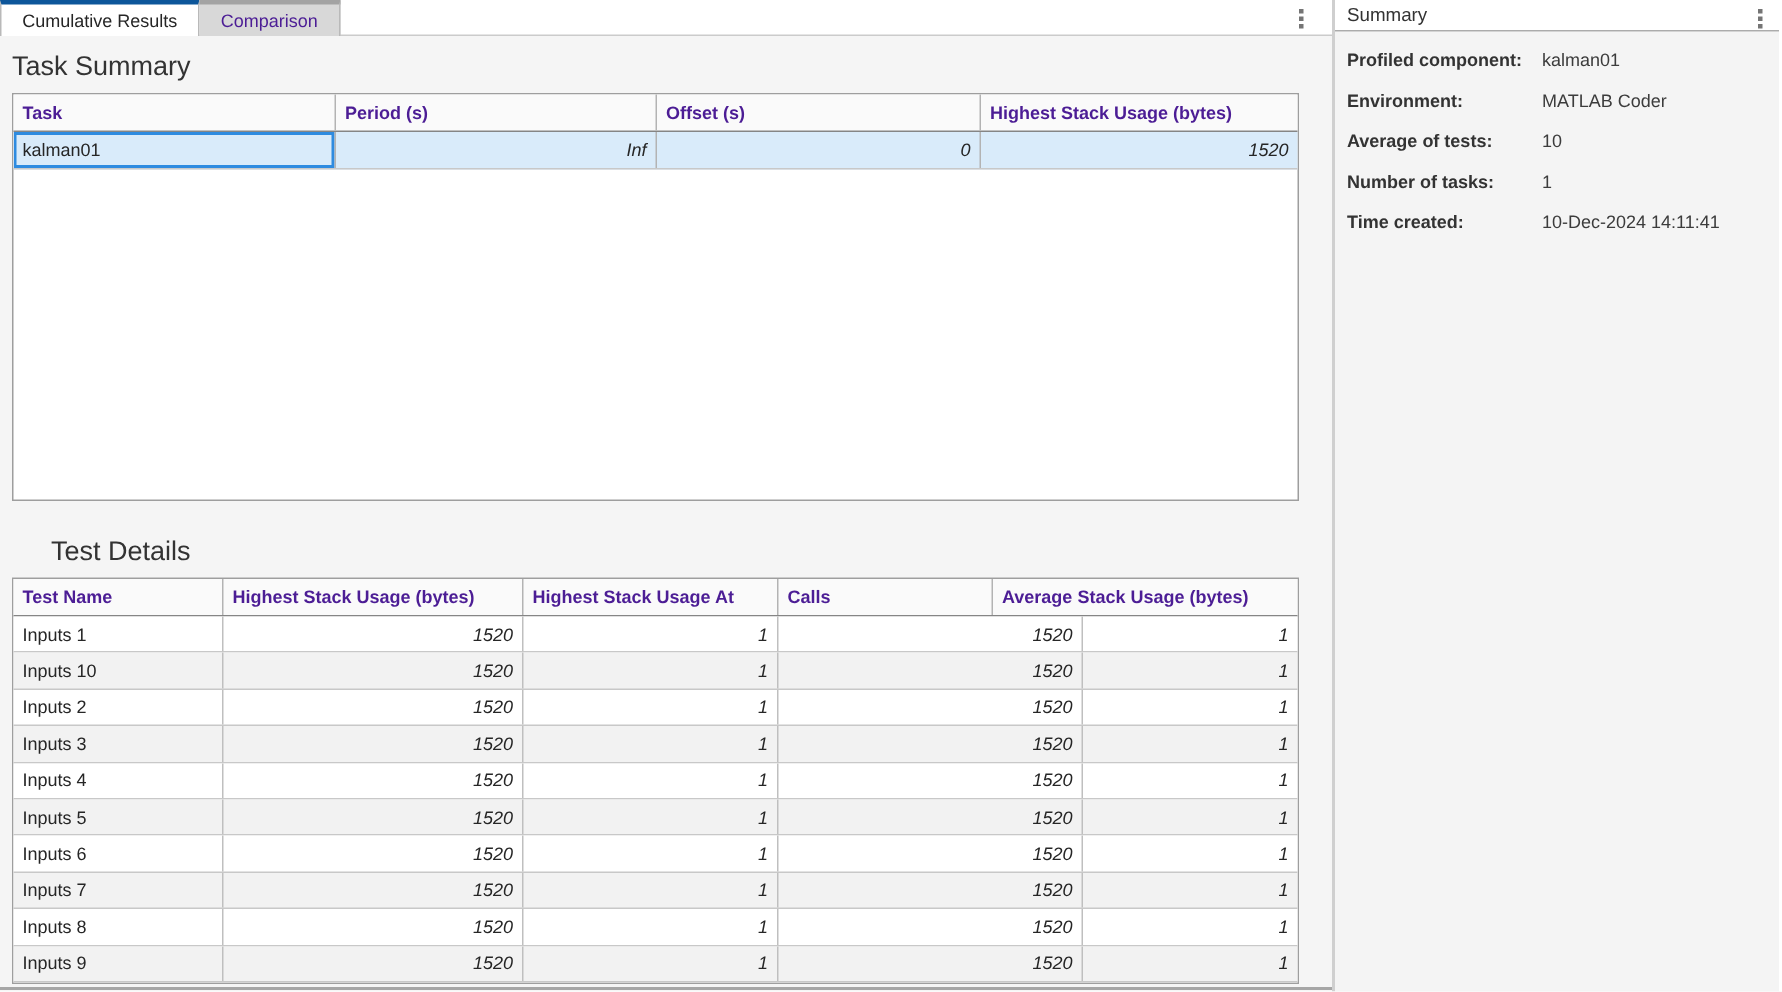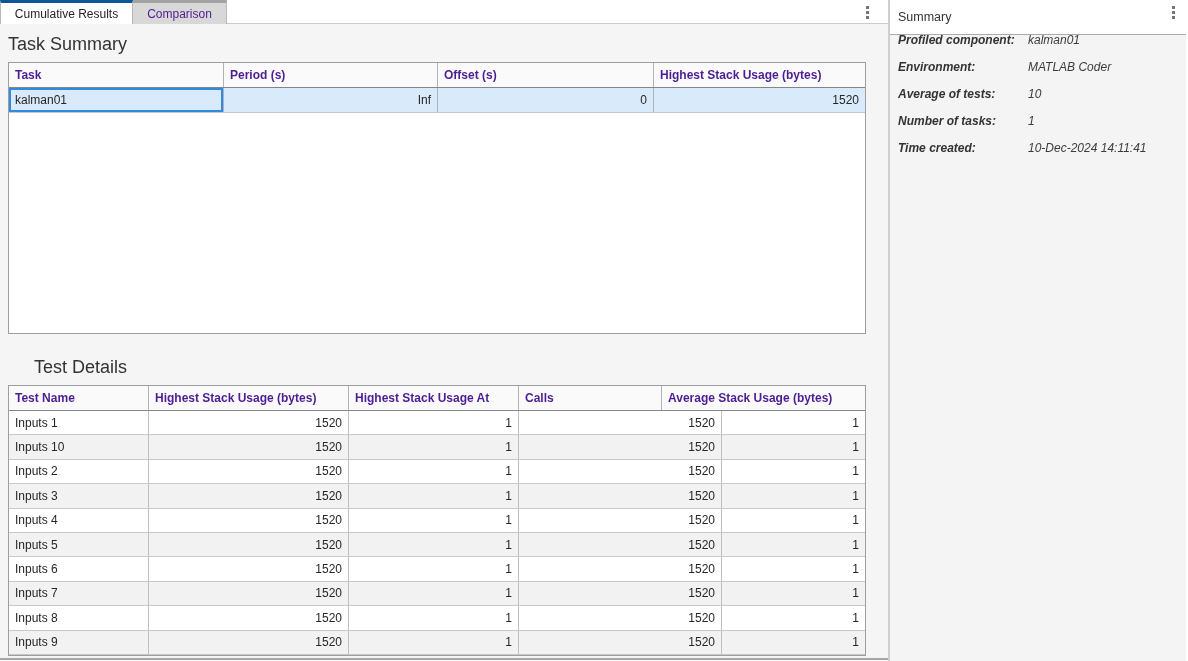--- a/index.html
+++ b/index.html
@@ -84,21 +84,21 @@
   .task-table .trow { height: 25px; }
   .test-table .trow { height: 24.4px; }
   .td {
     display: flex; align-items: center;
     padding: 0 6px;
     border-right: 1px solid #bfbfbf;
     overflow: hidden; white-space: nowrap;
     color: #262626;
   }
   .td:last-child { border-right: none; }
-  .td.num { justify-content: flex-end; }
+  .td.num { justify-content: flex-end; font-style: italic; }
 
   
   .task-table .c0 { width: 215px; }
   .task-table .c1 { width: 214px; }
   .task-table .c2 { width: 216px; }
   .task-table .c3 { flex: 1; }
 
   
   .test-table .c0 { width: 140px; }
   .test-table .c1 { width: 200px; }
@@ -113,29 +113,29 @@
   .tbody .trow:nth-child(even) { background: #f2f2f2; }
 
   .bottom-line {
     position: absolute; left: 0; top: 634px;
     width: 888px; height: 2px; background: #a6a6a6;
   }
 
   
   .summary-panel { position: relative; width: 296px; height: 661px; background: #f4f4f4; }
   .panel-header {
-    position: absolute; top: 0; left: 0; right: 0; height: 35px;
+    position: absolute; top: 0; left: 0; right: 0; height: 21px;
     background: #fff;
     border-bottom: 1px solid #ababab;
     display: flex; align-items: center; text-align: right;
   }
   .panel-title { margin-left: 8px; color: #333; font-size: 12.5px; }
   .panel-header .kebab { right: 8px; top: 3px; }
   .panel-body { position: absolute; top: 23px; left: 0; right: 0; bottom: 0; }
-  .field { position: absolute; left: 8px; right: 4px; display: flex; font-style: italic; }
+  .field { position: absolute; left: 8px; right: 4px; display: flex; }
   .flabel { width: 130px; font-weight: bold; color: #333; flex-shrink: 0; }
   .fvalue { color: #3c3c3c; white-space: nowrap; }
   .f0 { top: 10px; } .f1 { top: 37px; } .f2 { top: 64px; } .f3 { top: 91px; } .f4 { top: 118px; }
 </style>
 </head>
 <body>
 
 <div class="app">
 
   <div class="left-panel">

